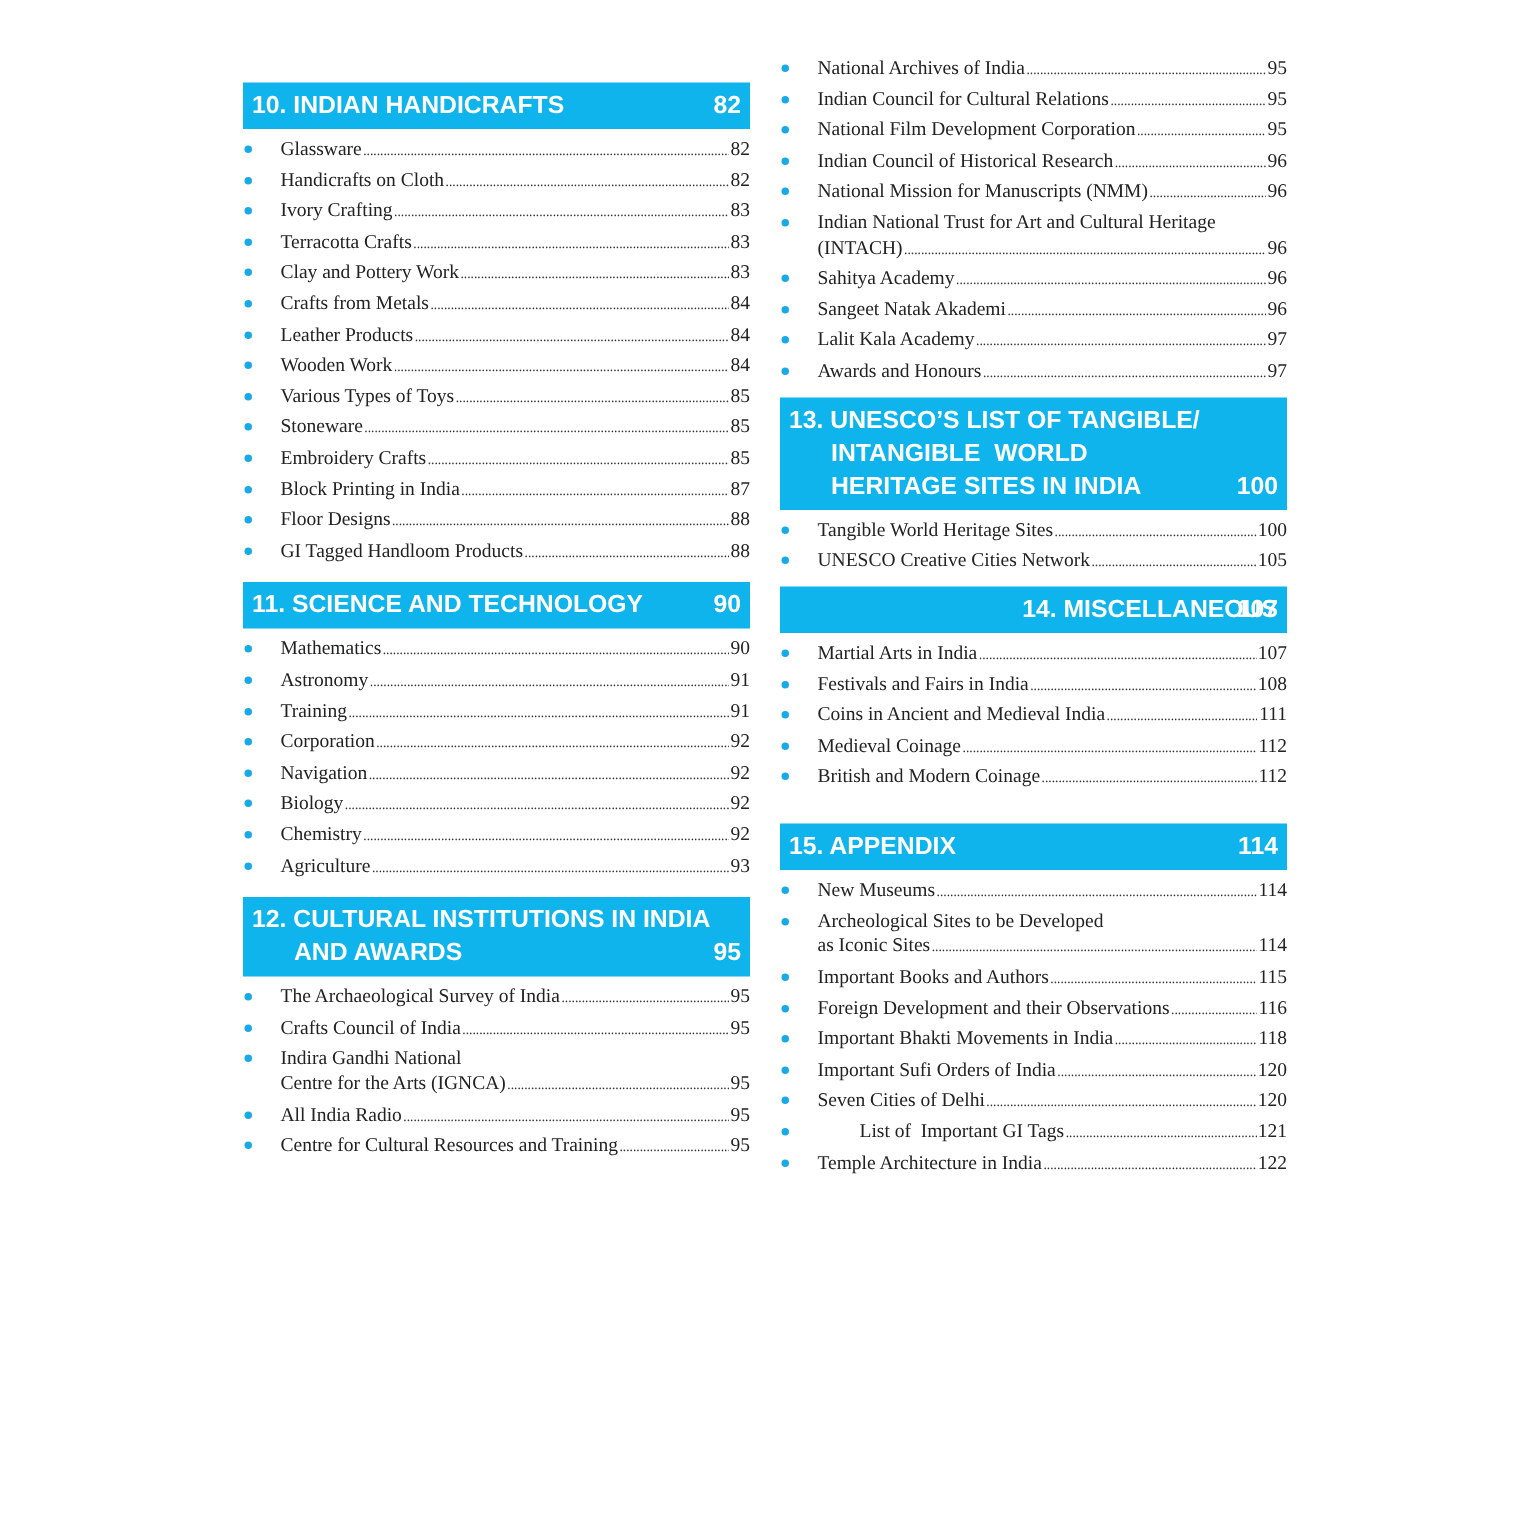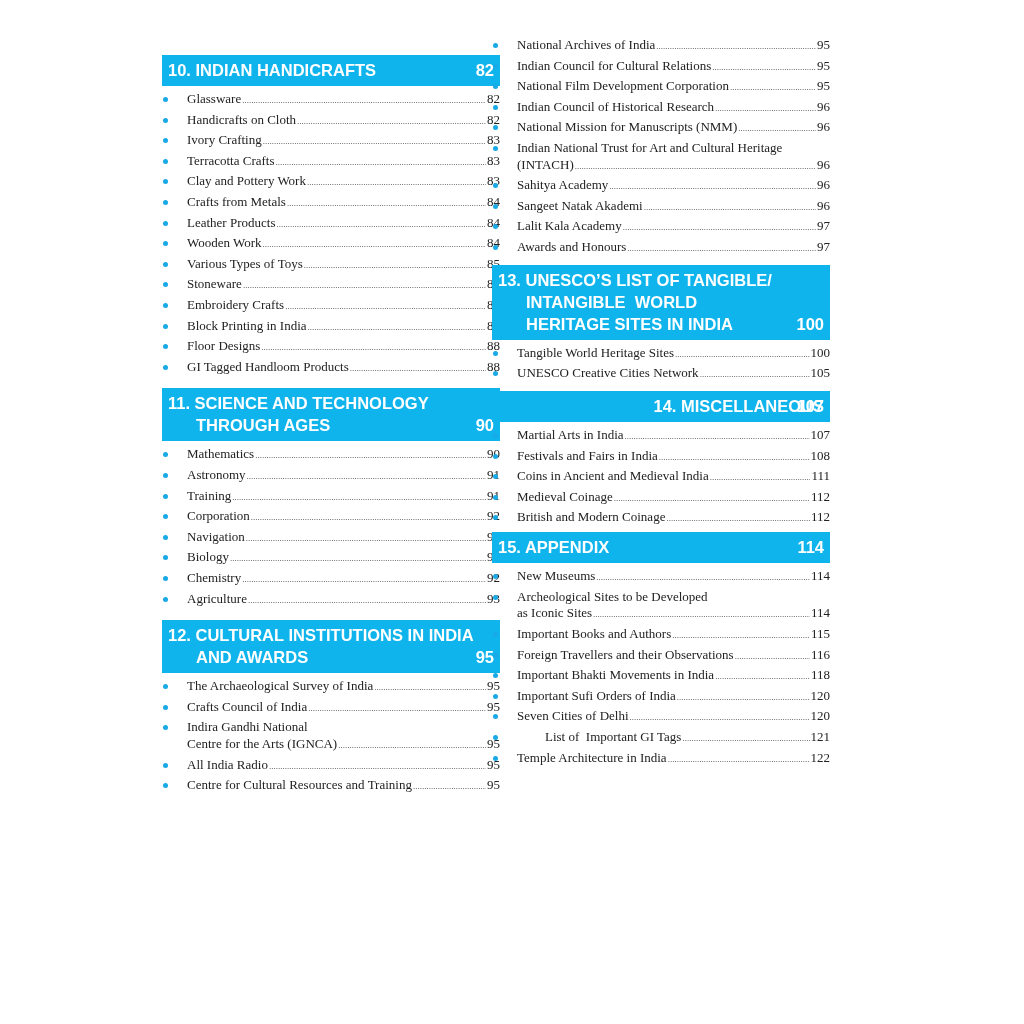--- a/index.html
+++ b/index.html
@@ -1,19 +1,19 @@
 <!DOCTYPE html>
 <html><head>
   <meta charset="utf-8">
   <style>
     html, body { margin:0; padding:0; background:#ffffff; }
     body { width:1024px; height:1024px; position:relative; overflow:hidden; }
     .col { position:absolute; top:0; width:338px; }
     .col-left { left:162px; }
-    .col-right { left:492px; }
+    .col-right { left:520px; }
     .section-header {
       background:#0fb4ec; color:#ffffff;
       font-family:"Liberation Sans", sans-serif; font-weight:bold;
       font-size:16.5px; line-height:22px;
       padding:4px 6px 5px 6px; position:relative;
       margin-top:27px; margin-bottom:5px;
     }
     .section-header .title-line { display:block; white-space:nowrap; }
     .section-header .title-line.indent { padding-left:28px; }
     .section-header .page { position:absolute; right:6px; bottom:5px; }
@@ -155,21 +155,20 @@
         <div class="row">
           <span class="label">GI Tagged Handloom Products</span>
           <span class="dots"></span>
           <span class="pg">88</span>
         </div>
       </div>
   </div>
 
   <div class="section-header" style="margin-top:12px;">
     <span class="title-line">11. SCIENCE AND TECHNOLOGY</span>
-    <span class="title-line indent">THROUGH AGES</span>
     <span class="page">90</span>
   </div>
   <div>
     <div class="entry">
         <span class="bullet"></span>
         <div class="row">
           <span class="label">Mathematics</span>
           <span class="dots"></span>
           <span class="pg">90</span>
         </div>
@@ -432,21 +431,21 @@
     <div class="entry">
         <span class="bullet"></span>
         <div class="row">
           <span class="label">British and Modern Coinage</span>
           <span class="dots"></span>
           <span class="pg">112</span>
         </div>
       </div>
   </div>
 
-  <div class="section-header" style="margin-top:5px;">
+  <div class="section-header" style="margin-top:22px;">
     <span class="title-line">15. APPENDIX</span>
     <span class="page">114</span>
   </div>
   <div>
     <div class="entry">
         <span class="bullet"></span>
         <div class="row">
           <span class="label">New Museums</span>
           <span class="dots"></span>
           <span class="pg">114</span>
@@ -465,21 +464,21 @@
         <span class="bullet"></span>
         <div class="row">
           <span class="label">Important Books and Authors</span>
           <span class="dots"></span>
           <span class="pg">115</span>
         </div>
       </div>
     <div class="entry">
         <span class="bullet"></span>
         <div class="row">
-          <span class="label">Foreign Travellers and their Observations</span>
+          <span class="label">Foreign Development and their Observations</span>
           <span class="dots"></span>
           <span class="pg">116</span>
         </div>
       </div>
     <div class="entry">
         <span class="bullet"></span>
         <div class="row">
           <span class="label">Important Bhakti Movements in India</span>
           <span class="dots"></span>
           <span class="pg">118</span>

